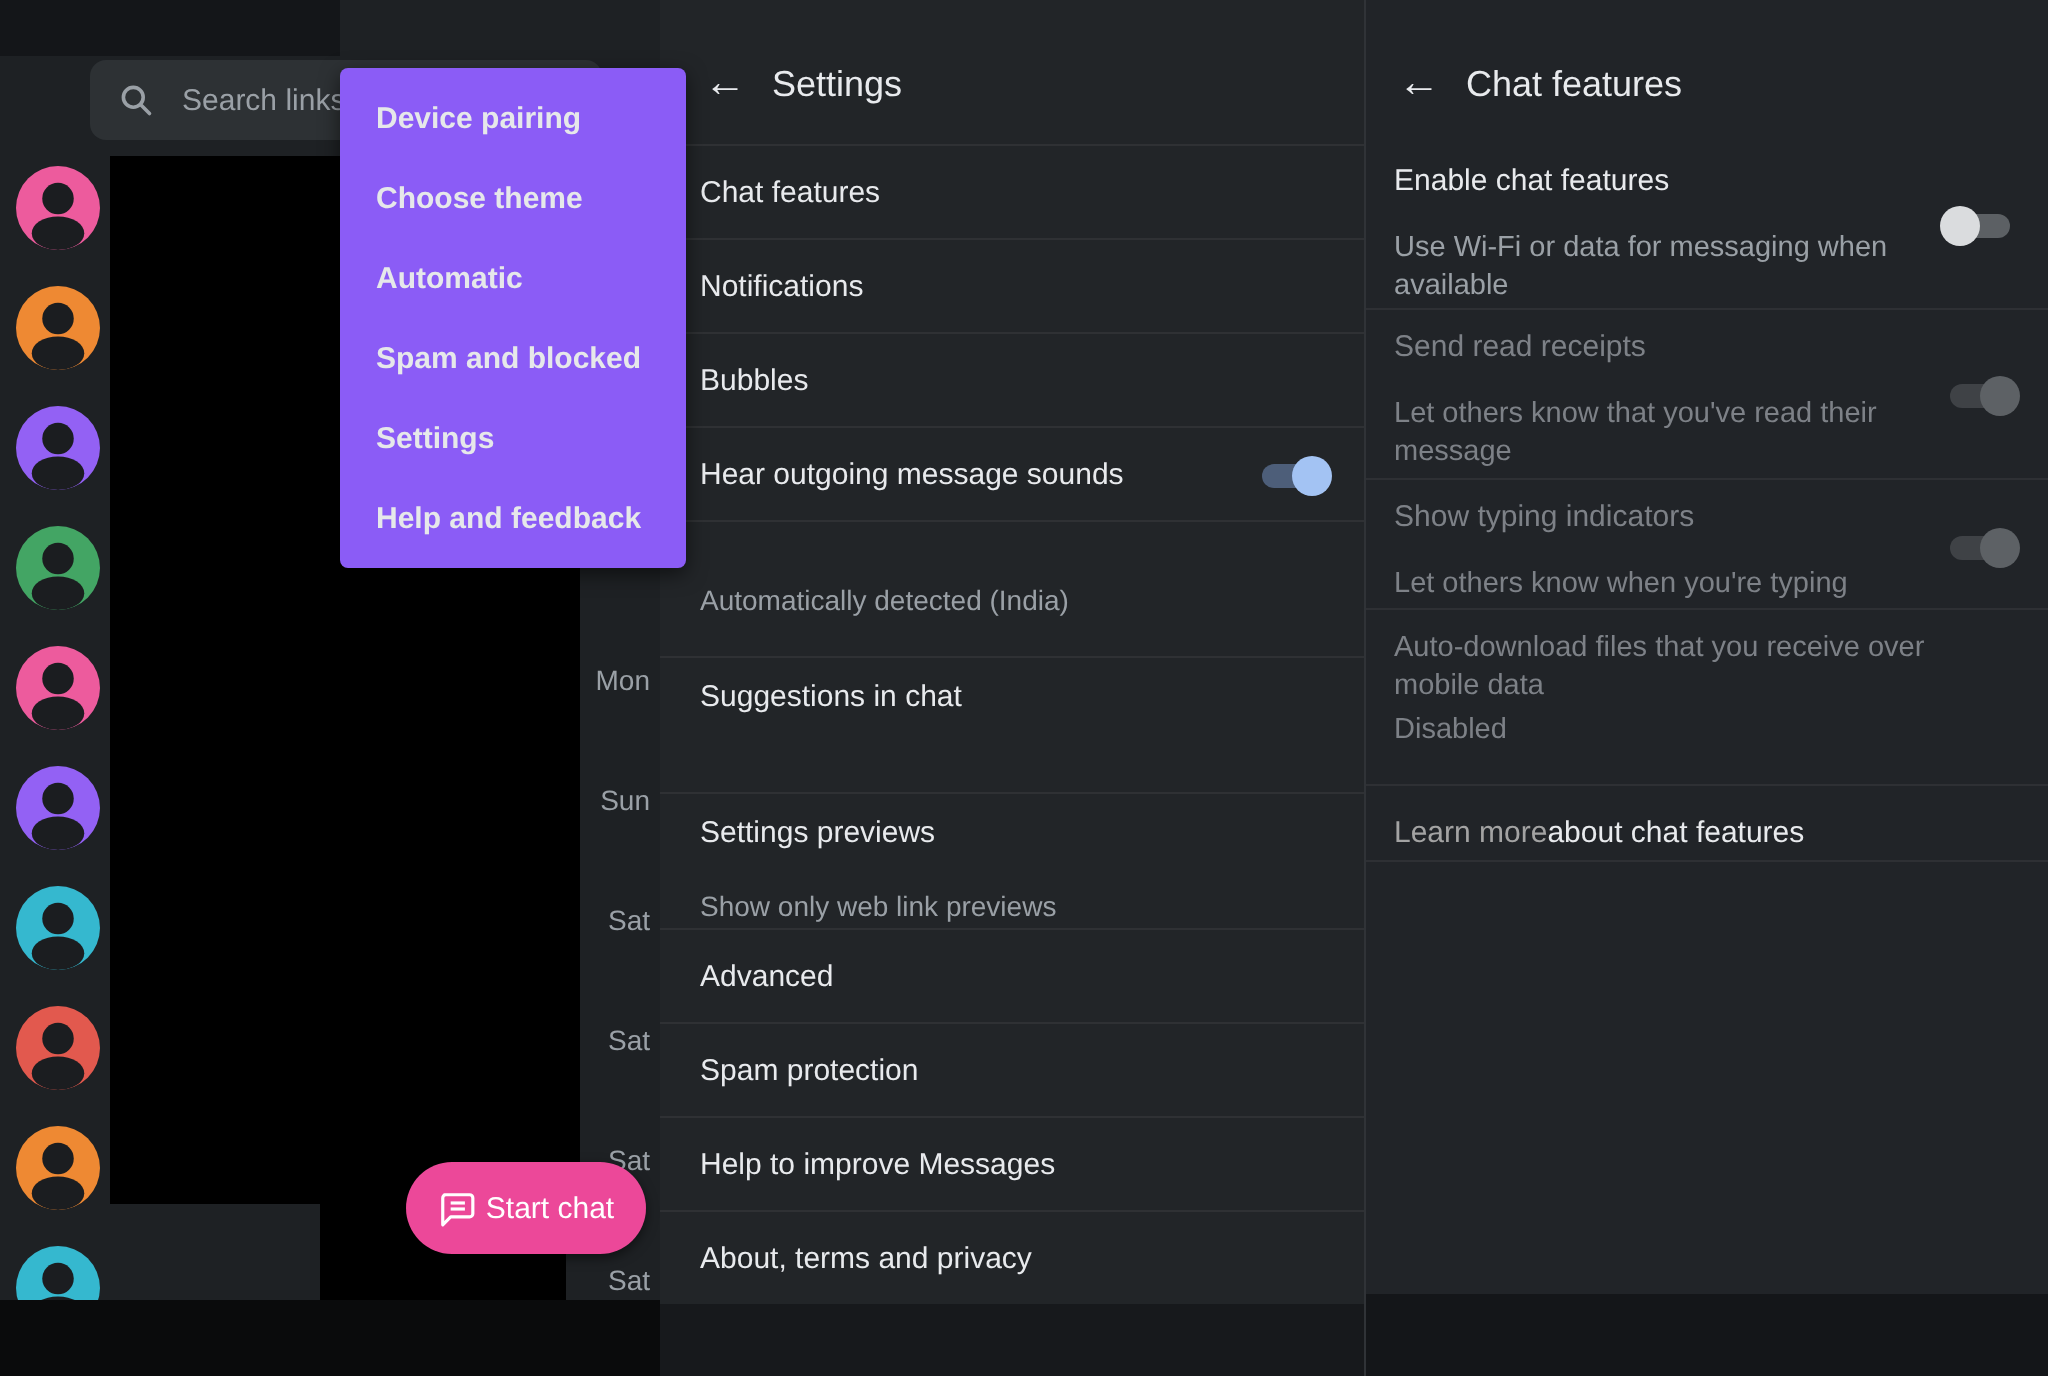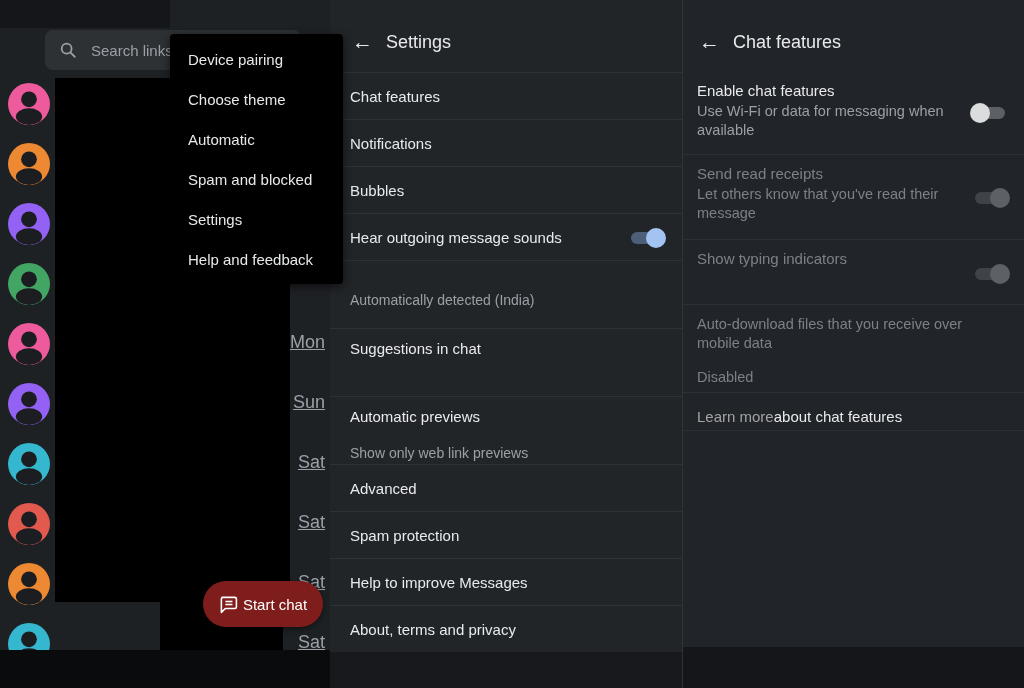--- a/index.html
+++ b/index.html
@@ -9,30 +9,30 @@
 
   
   .panel-left{position:absolute;left:0;top:0;width:330px;height:688px;background:#1e2124;}
   .top-strip{position:absolute;left:0;top:0;width:170px;height:28px;background:#141619;}
   .searchbar{position:absolute;left:45px;top:30px;width:256px;height:40px;background:#2d3134;
              border-radius:8px;display:flex;align-items:center;padding-left:14px;z-index:3;}
   .searchbar .s-icon{display:flex;margin-right:14px;}
   .searchbar .s-text{color:#9aa0a6;font-size:15px;}
   .conv-row{position:absolute;left:0;width:330px;height:60px;z-index:1;}
   .avatar{position:absolute;left:8px;top:9px;width:42px;height:42px;border-radius:50%;overflow:hidden;}
-  .date{position:absolute;right:5px;top:18px;font-size:18px;color:#9aa0a6;text-decoration:underline;}
+  .date{position:absolute;right:5px;top:18px;font-size:14px;color:#9aa0a6;}
   .redact{position:absolute;background:#000;z-index:2;}
   .r1{left:55px;top:78px;width:235px;height:524px;}
   .r2{left:160px;top:602px;width:123px;height:50px;}
   .r3{left:0;top:650px;width:330px;height:38px;background:#0a0b0c;}
   .fab{position:absolute;left:203px;top:581px;width:120px;height:46px;border-radius:24px;
-       background:#7f1d1d;display:flex;align-items:center;justify-content:center;gap:5px;
+       background:#ec4899;display:flex;align-items:center;justify-content:center;gap:5px;
        color:#fff;font-size:15px;z-index:4;box-shadow:0 2px 6px rgba(0,0,0,.5);}
-  .menu{position:absolute;left:170px;top:34px;width:173px;background:#000000;border-radius:4px;
-        padding:5px 0;z-index:6;box-shadow:0 3px 10px rgba(0,0,0,.55);}
+  .menu{position:absolute;left:170px;top:34px;width:173px;background:#8b5cf6;border-radius:4px;
+        padding:5px 0;z-index:6;box-shadow:0 3px 10px rgba(0,0,0,.55);font-weight:bold;}
   .menu-item{height:40px;display:flex;align-items:center;padding-left:18px;font-size:15px;color:#e6e8ea;}
 
   
   .panel-header{height:72px;display:flex;align-items:center;padding-left:22px;padding-top:12px;}
   .back{font-size:21px;color:#e8eaed;width:34px;cursor:default;}
   .panel-title{font-size:18px;font-weight:500;color:#e8eaed;}
   .toggle{position:absolute;width:38px;height:20px;}
   .toggle::before{content:"";position:absolute;left:3px;right:3px;top:4px;height:12px;border-radius:6px;background:#5c6064;}
   .toggle::after{content:"";position:absolute;top:0;left:0;width:20px;height:20px;border-radius:50%;background:#dadcde;}
   .toggle.on::before{background:#4d5e79;}
@@ -49,28 +49,28 @@
   .m-row .t{font-size:15px;color:#e8eaed;}
   .m-row .sub{font-size:14px;color:#9aa0a6;margin-top:20px;}
   .m-row .toggle{right:16px;top:14px;}
   .mid-bottom{position:absolute;left:0;top:652px;width:352px;height:36px;background:#17191c;}
 
   
   .panel-right{position:absolute;left:682px;top:0;width:342px;height:688px;background:#212428;
                border-left:1px solid rgba(255,255,255,.07);}
   .sec{position:relative;border-bottom:1px solid rgba(255,255,255,.06);padding:10px 36px 0 14px;}
   .sec .t{font-size:15px;color:#e8eaed;}
-  .sec .sub{font-size:14.5px;color:#9aa0a6;line-height:19px;margin-top:3px;max-width:282px;}
+  .sec .sub{font-size:14.5px;color:#9aa0a6;line-height:19px;margin-top:16px;max-width:282px;}
   .sec.dim .t,.sec.dim .sub,.sec.dim .val{color:#7d8187;}
   .sec1{height:83px;}
   .sec2{height:85px;}
   .sec3{height:65px;}
   .sec4{height:88px;padding-right:20px;}
   .sec4 .t{font-size:14.5px;line-height:19px;max-width:312px;}
-  .sec4 .val{font-size:14.5px;margin-top:16px;}
+  .sec4 .val{font-size:14.5px;margin-top:4px;}
   .sec5{height:38px;display:flex;align-items:center;font-size:15px;}
   .link{color:#a3a3a3;}
   .sec1 .toggle{right:16px;top:31px;}
   .sec2 .toggle{right:14px;top:33px;}
   .sec3 .toggle{right:14px;top:24px;}
   .right-bottom{position:absolute;left:0;top:647px;width:342px;height:41px;background:#141619;}
 </style>
 </head>
 <body>
 
@@ -200,21 +200,21 @@
         <span class="t">Hear outgoing message sounds</span>
         <span class="toggle on"></span>
         </div>
       <div class="m-row d">
         <div class="sub">Automatically detected (India)</div>
         </div>
       <div class="m-row d">
         <div class="t">Suggestions in chat</div>
         </div>
       <div class="m-row d">
-        <div class="t">Automatic previews</div>
+        <div class="t">Settings previews</div>
         <div class="sub">Show only web link previews</div>
         </div>
       <div class="m-row s">
         <span class="t">Advanced</span>
         </div>
       <div class="m-row s">
         <span class="t">Spam protection</span>
         </div>
       <div class="m-row s">
         <span class="t">Help to improve Messages</span>
@@ -239,20 +239,21 @@
     </div>
 
     <div class="sec sec2 dim">
       <div class="t">Send read receipts</div>
       <div class="sub">Let others know that you've read their message</div>
       <span class="toggle on dim"></span>
     </div>
 
     <div class="sec sec3 dim">
       <div class="t">Show typing indicators</div>
+      <div class="sub">Let others know when you're typing</div>
       <span class="toggle on dim"></span>
     </div>
 
     <div class="sec sec4 dim">
       <div class="t">Auto-download files that you receive over mobile data</div>
       <div class="val">Disabled</div>
     </div>
 
     <div class="sec sec5">
       <span class="link">Learn more</span>

